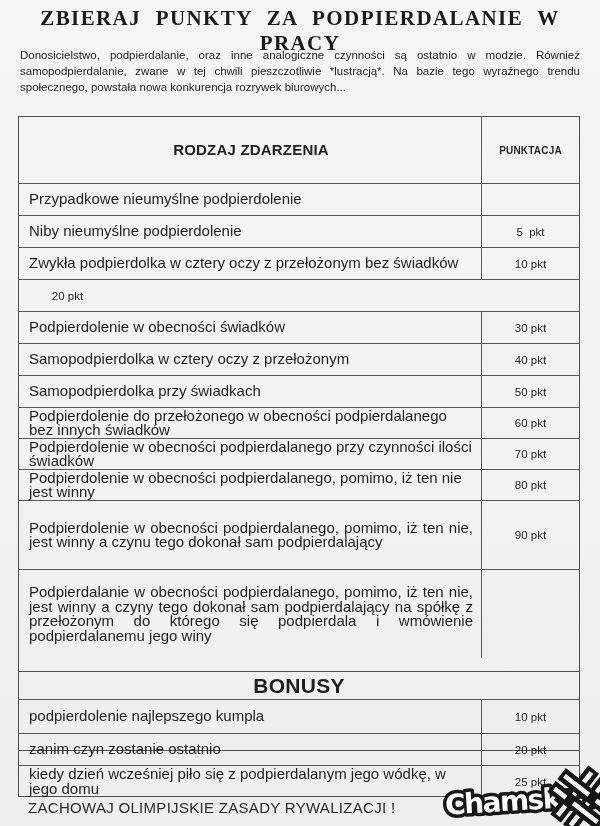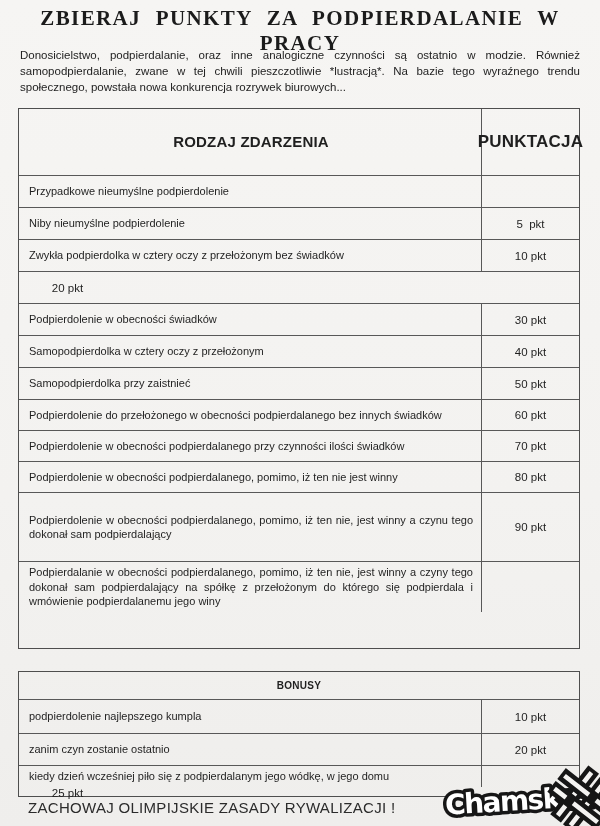--- a/index.html
+++ b/index.html
@@ -26,37 +26,37 @@
     position:absolute;top:47px;left:20px;width:560px;
     font-size:11.5px;line-height:16px;text-align:justify;color:#232323;
   }
   
   .tbl{
     position:absolute;left:18px;width:562px;
     border:1px solid #4e4e4e;
     box-sizing:border-box;
     background:transparent;
   }
-  .tbl-main{top:108px;height:541px;}
+  .tbl-main{top:116px;height:635px;}
   .tbl-bonus{top:671px;height:126px;}
   .row{display:flex;box-sizing:border-box;border-bottom:1px solid #585858;}
-  .row:last-child{border-bottom:none;flex-direction:column;}
+  .row:last-child{border-bottom:none;}
   .cell{box-sizing:border-box;display:flex;align-items:center;}
   .cell-event{
     width:463px;border-right:1px solid #585858;
-    padding:3px 8px 3px 10px;font-size:11px;line-height:14.5px;
+    padding:3px 8px 3px 10px;font-size:15px;line-height:14.5px;
   }
   .cell-pts{
     width:97px;justify-content:center;text-align:center;
     font-size:11.5px;white-space:pre;
   }
   .row-header .cell-event{justify-content:center;font-weight:bold;font-size:15px;letter-spacing:.2px;}
-  .row-header .cell-pts{font-weight:bold;font-size:17px;letter-spacing:.2px;}
+  .row-header .cell-pts{font-weight:bold;font-size:10px;letter-spacing:.2px;}
   .row-section .cell-full{
-    width:560px;justify-content:center;font-weight:bold;font-size:10px;letter-spacing:.3px;
+    width:560px;justify-content:center;font-weight:bold;font-size:21px;letter-spacing:.3px;
   }
   .h67{height:67px}.h32{height:32px}.h31{height:31px}.h69{height:69px}.h88{height:88px}
   .h28{height:28px}.h34{height:34px}
   .justify{display:block;text-align:justify;}
   
   .footer-note{
     position:absolute;left:28px;top:799px;
     font-size:15px;letter-spacing:.3px;color:#2b2b2b;
   }
   
@@ -94,21 +94,21 @@
     </div>
     <div class="row h32">
       <div class="cell cell-event">Podpierdolenie w obecności świadków</div>
       <div class="cell cell-pts">30 pkt</div>
     </div>
     <div class="row h32">
       <div class="cell cell-event">Samopodpierdolka w cztery oczy z przełożonym</div>
       <div class="cell cell-pts">40 pkt</div>
     </div>
     <div class="row h32">
-      <div class="cell cell-event">Samopodpierdolka przy zaistnieć</div>
+      <div class="cell cell-event">Samopodpierdolka przy świadkach</div>
       <div class="cell cell-pts">50 pkt</div>
     </div>
     <div class="row h31">
       <div class="cell cell-event">Podpierdolenie do przełożonego w obecności podpierdalanego bez innych świadków</div>
       <div class="cell cell-pts">60 pkt</div>
     </div>
     <div class="row h31">
       <div class="cell cell-event">Podpierdolenie w obecności podpierdalanego przy czynności ilości świadków</div>
       <div class="cell cell-pts">70 pkt</div>
     </div>

